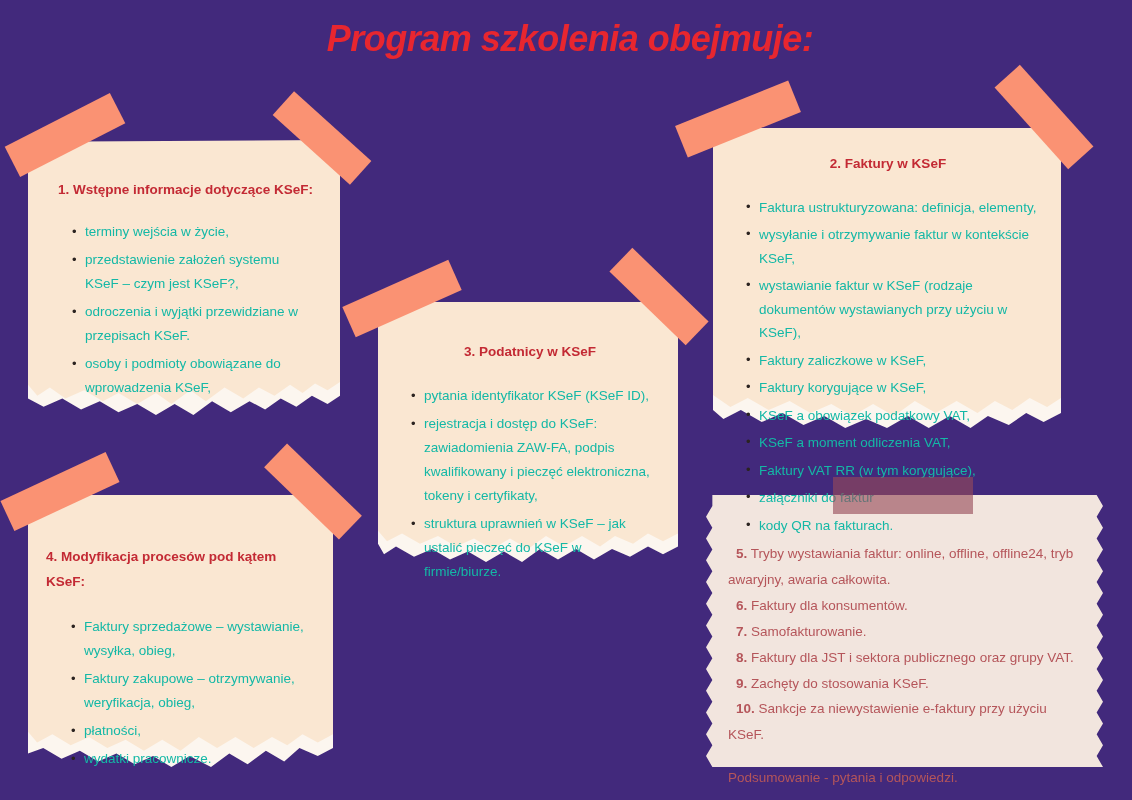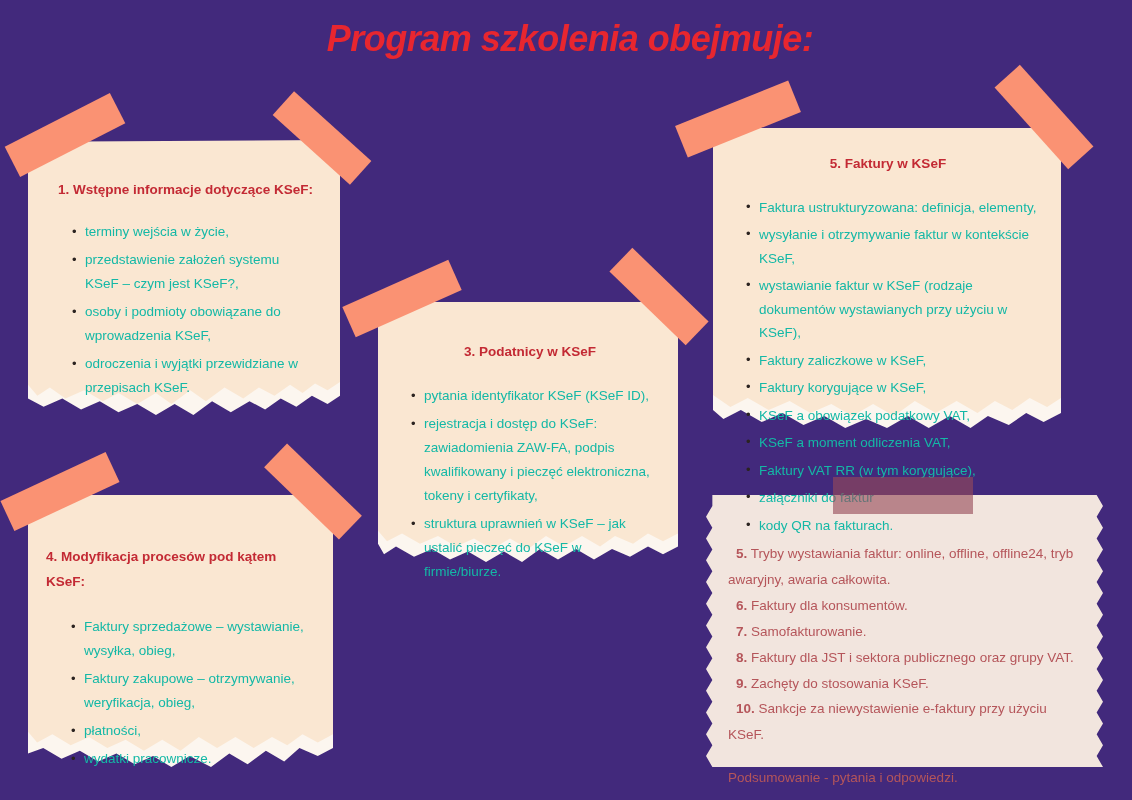--- a/index.html
+++ b/index.html
@@ -223,33 +223,33 @@
 <div class="card" id="card-1">
   <div class="torn-shadow"></div>
   <div class="sheet"></div>
   <div class="tape tape-l"></div>
   <div class="tape tape-r"></div>
   <div class="content">
     <div class="card-title">1. Wstępne informacje dotyczące KSeF:</div>
     <ul class="bullets">
       <li>terminy wejścia w życie,</li>
       <li>przedstawienie założeń systemu KSeF – czym jest KSeF?,</li>
+      <li>odroczenia i wyjątki przewidziane w przepisach KSeF.</li>
       <li>osoby i podmioty obowiązane do wprowadzenia KSeF,</li>
-      <li>odroczenia i wyjątki przewidziane w przepisach KSeF.</li>
     </ul>
   </div>
 </div>
 
 <div class="card" id="card-2">
   <div class="torn-shadow"></div>
   <div class="sheet"></div>
   <div class="tape tape-l"></div>
   <div class="tape tape-r"></div>
   <div class="content">
-    <div class="card-title center">5. Faktury w KSeF</div>
+    <div class="card-title center">2. Faktury w KSeF</div>
     <ul class="bullets">
       <li>Faktura ustrukturyzowana: definicja, elementy,</li>
       <li>wysyłanie i otrzymywanie faktur w kontekście KSeF,</li>
       <li>wystawianie faktur w KSeF (rodzaje dokumentów wystawianych przy użyciu w KSeF),</li>
       <li>Faktury zaliczkowe w KSeF,</li>
       <li>Faktury korygujące w KSeF,</li>
       <li>KSeF a obowiązek podatkowy VAT,</li>
       <li>KSeF a moment odliczenia VAT,</li>
       <li>Faktury VAT RR (w tym korygujące),</li>
       <li>załączniki do faktur</li>

